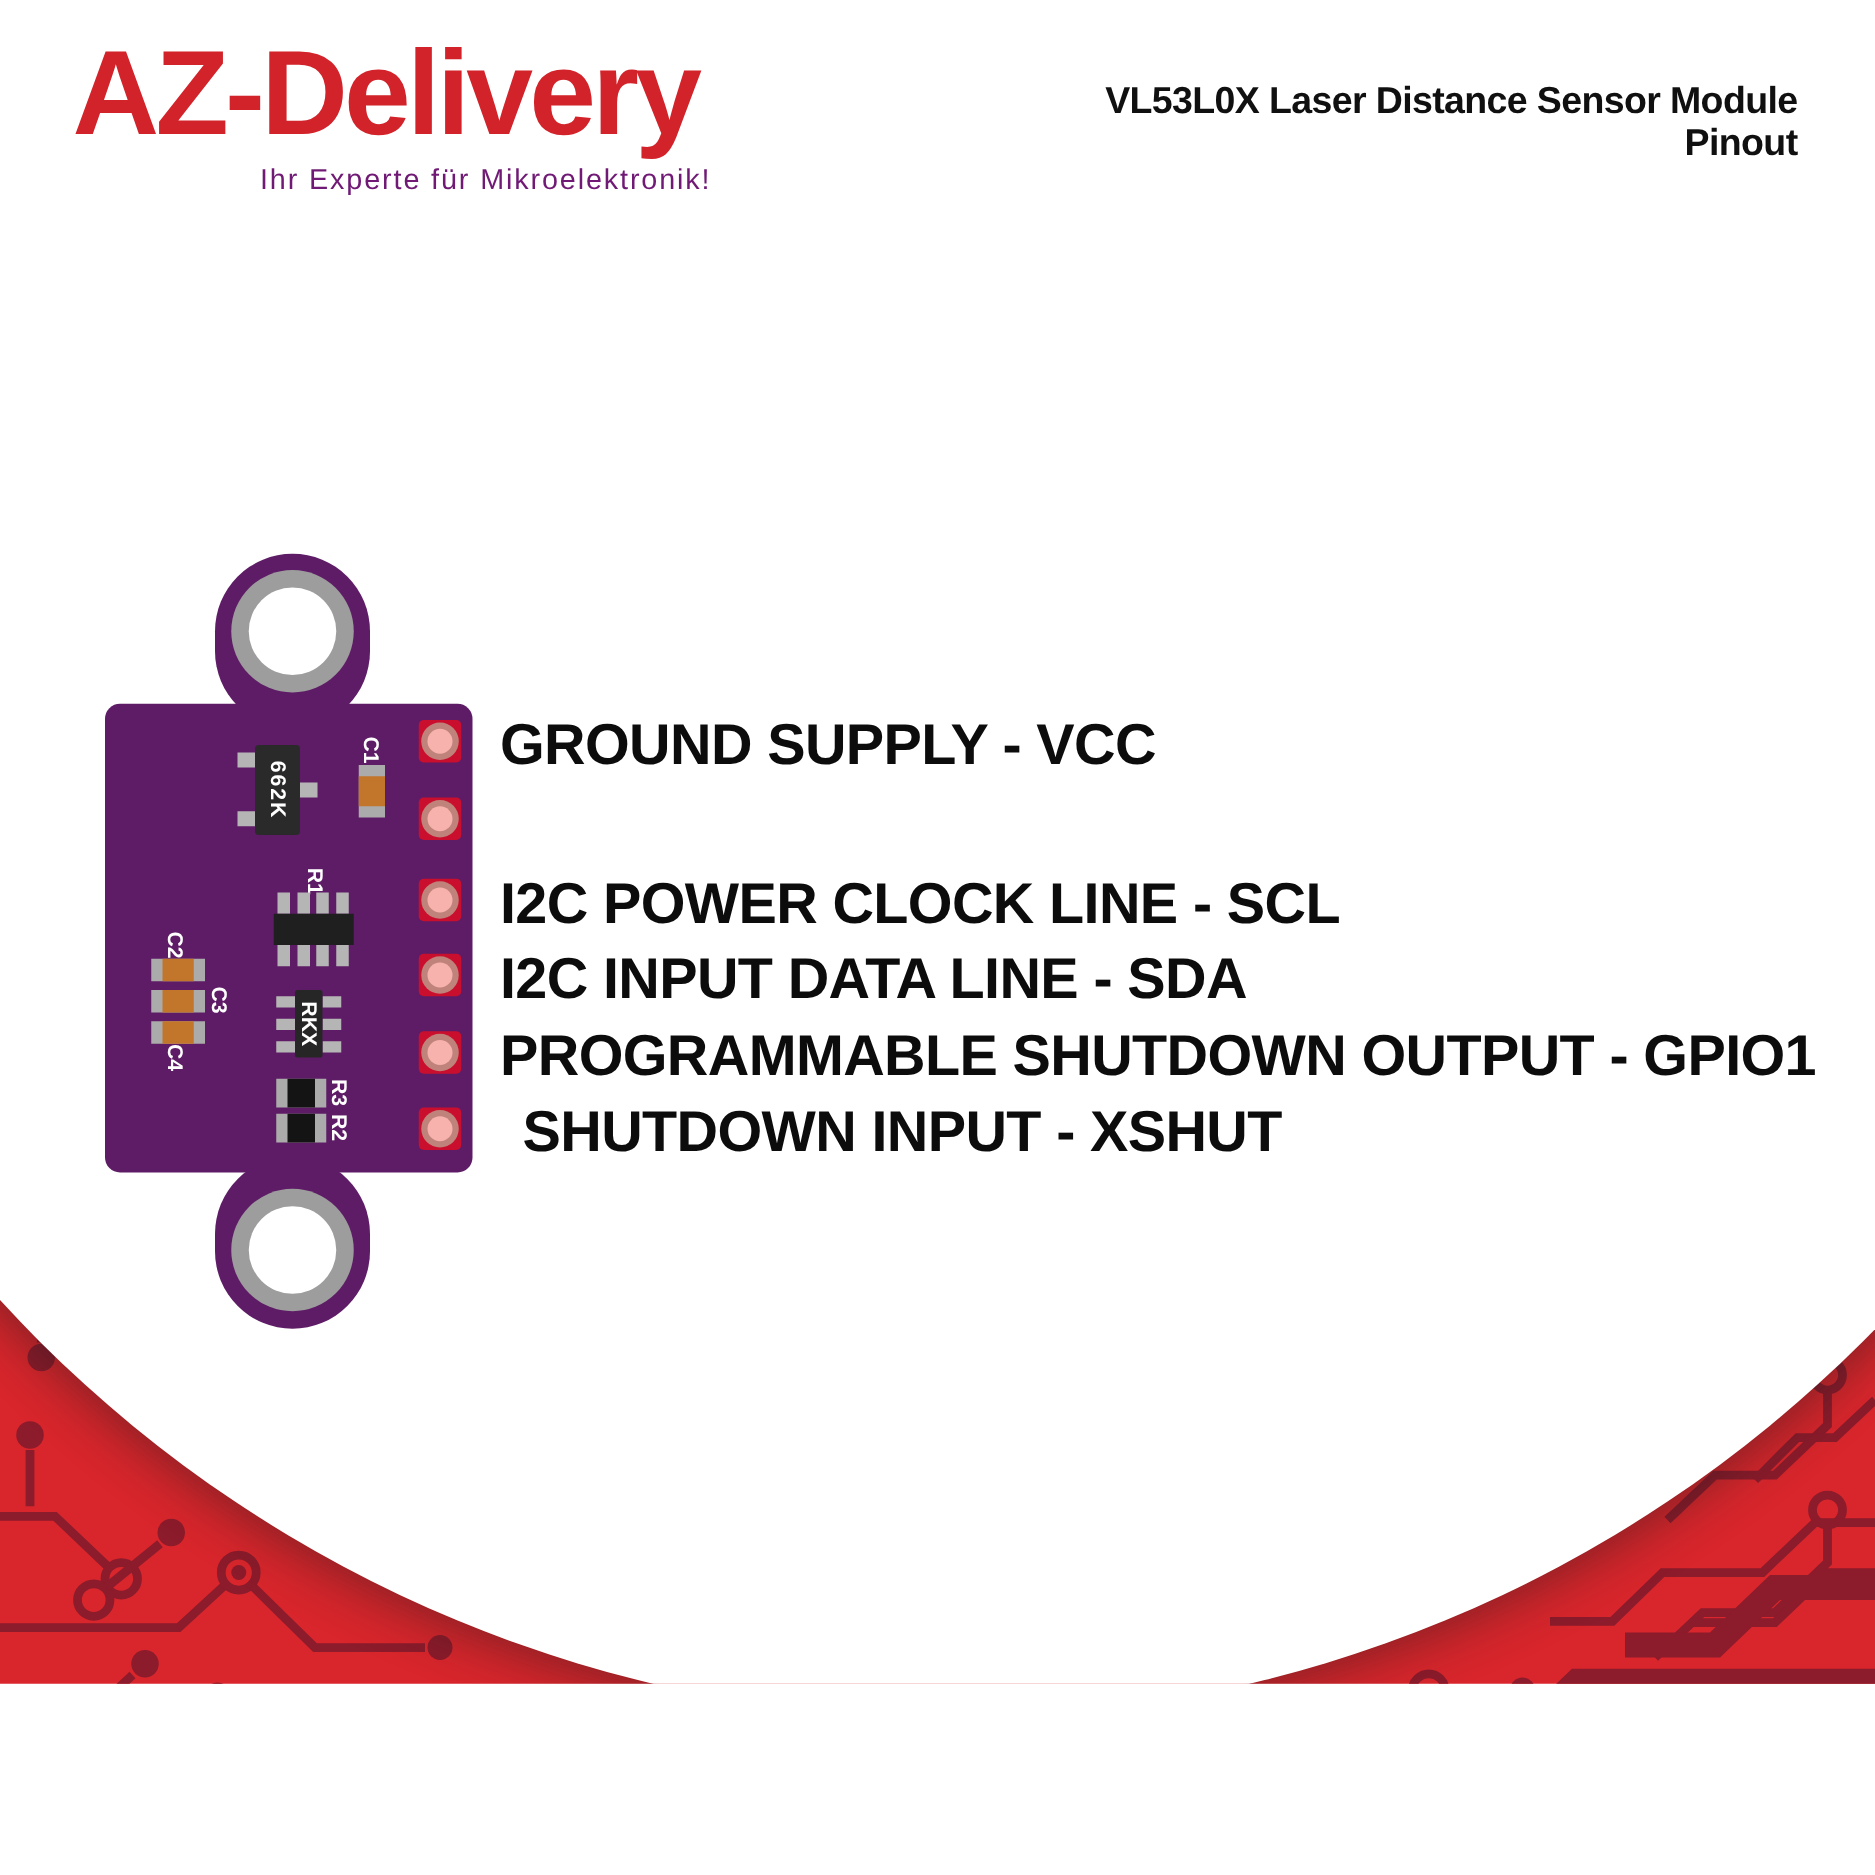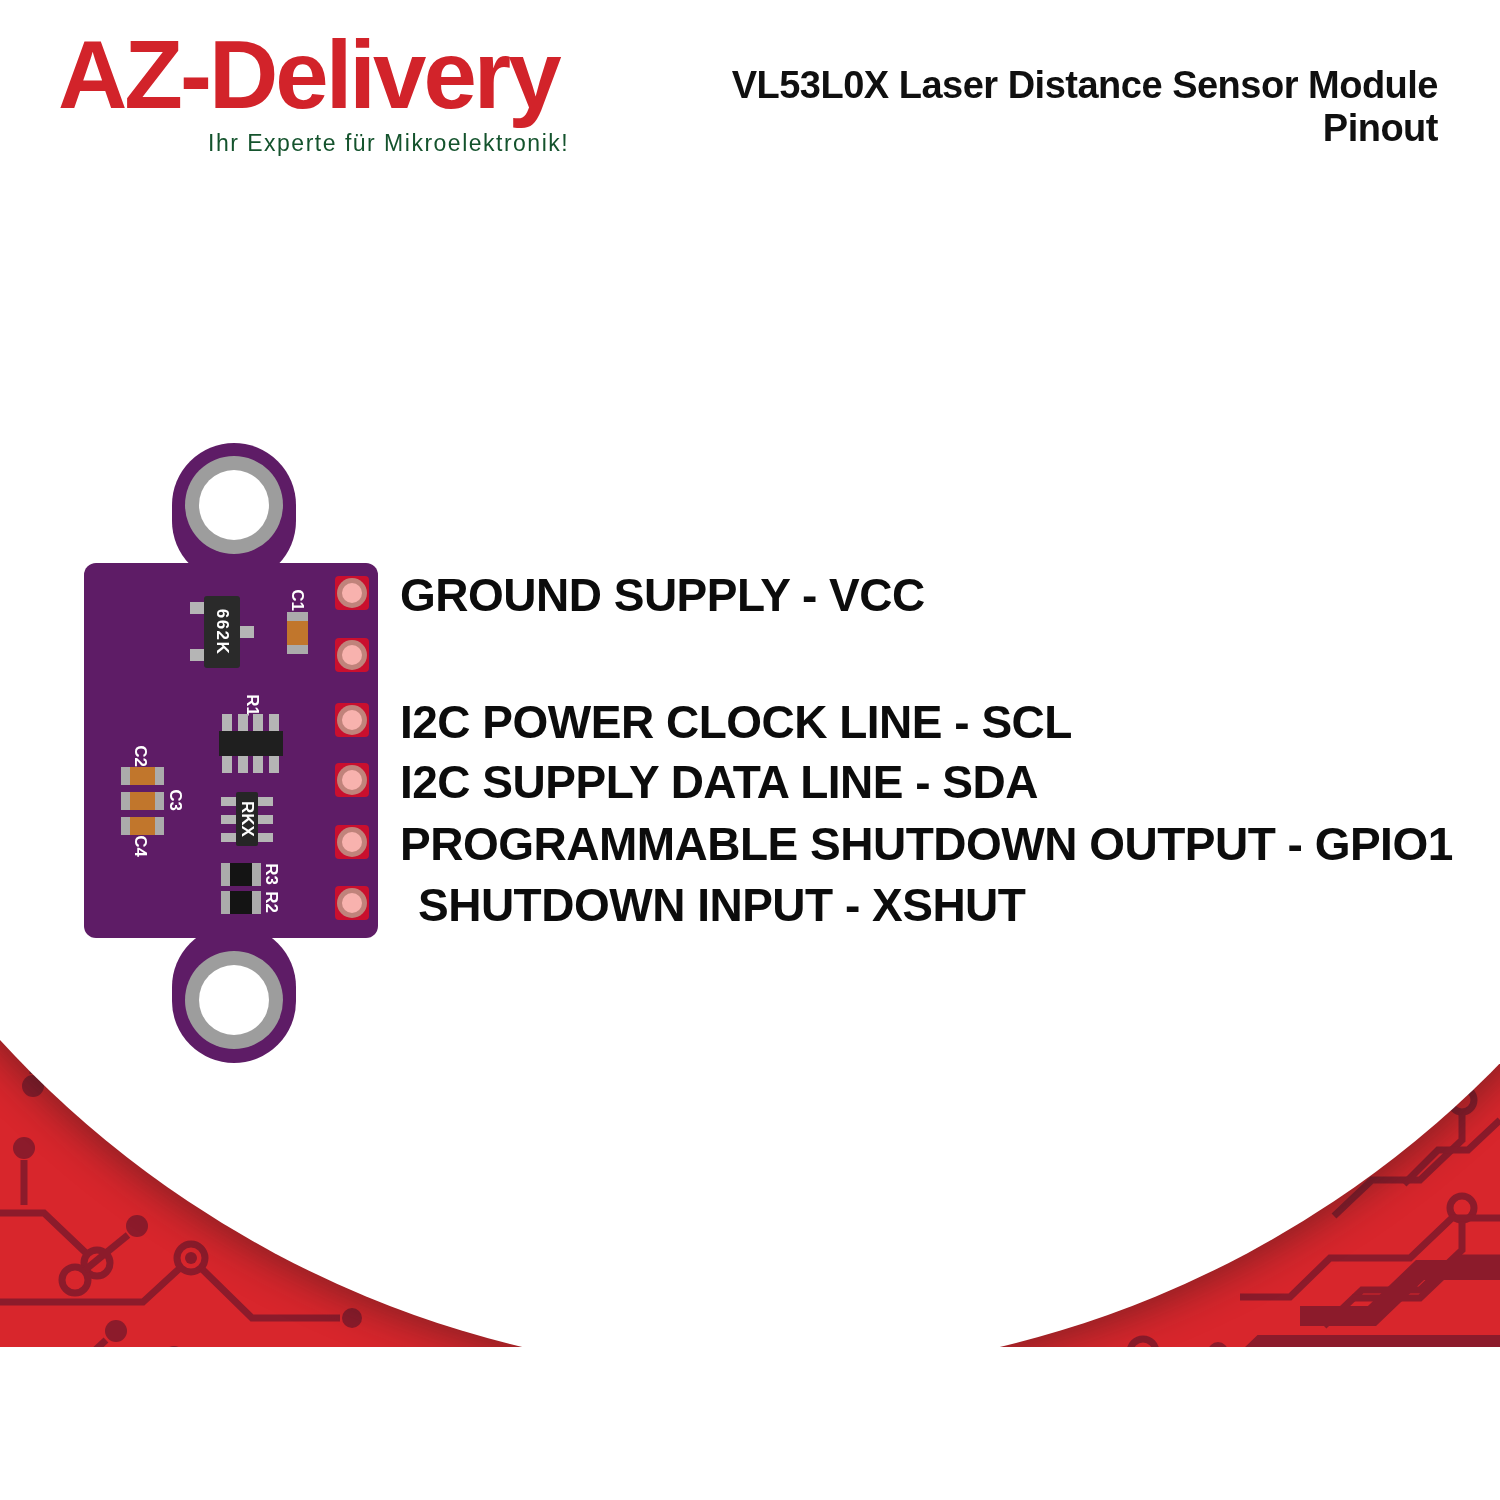--- a/index.html
+++ b/index.html
@@ -23,29 +23,29 @@
   .layer{position:absolute;z-index:2;}
 
   
   .logo-brand{
     position:absolute;left:58px;top:22px;
     font-size:96px;font-weight:bold;letter-spacing:-3px;
     color:#d2232a;line-height:1.1;white-space:nowrap;
   }
   .logo-tagline{
     position:absolute;left:208px;top:130px;width:420px;
-    font-size:23px;color:#14532d;letter-spacing:1.5px;white-space:nowrap;
+    font-size:23px;color:#701a75;letter-spacing:1.5px;white-space:nowrap;
   }
 
   
   .title-block{
     position:absolute;right:62px;top:64px;text-align:right;
     color:#101010;font-weight:bold;line-height:1.12;
   }
-  .title-line{font-size:38px;letter-spacing:-0.5px;white-space:nowrap;}
+  .title-line{font-size:30px;letter-spacing:-0.5px;white-space:nowrap;}
 
   
   .pin-label{
     position:absolute;left:400px;height:56px;line-height:56px;
     font-size:46px;font-weight:bold;color:#0c0c0c;letter-spacing:-0.5px;
     white-space:nowrap;
   }
   .pin-1{top:567px;} .pin-2{top:629px;} .pin-3{top:694px;}
   .pin-4{top:754px;} .pin-5{top:816px;} .pin-6{top:877px;margin-left:18px;}
 
@@ -226,17 +226,17 @@
       <rect x="230" y="863" width="22" height="23" fill="#141414"></rect>
       <text class="silk" x="271" y="874" transform="rotate(90 271 874)" text-anchor="middle" dominant-baseline="central">R3</text>
       <rect x="221" y="891" width="40" height="23" fill="#ababab"></rect>
       <rect x="230" y="891" width="22" height="23" fill="#141414"></rect>
       <text class="silk" x="271" y="902" transform="rotate(90 271 902)" text-anchor="middle" dominant-baseline="central">R2</text>
     </g>
   </svg>
 
   <div class="layer pin-label pin-1">GROUND SUPPLY - VCC</div>
   <div class="layer pin-label pin-3">I2C POWER CLOCK LINE - SCL</div>
-  <div class="layer pin-label pin-4">I2C SUPPLY DATA LINE - SDA</div>
+  <div class="layer pin-label pin-4">I2C INPUT DATA LINE - SDA</div>
   <div class="layer pin-label pin-5">PROGRAMMABLE SHUTDOWN OUTPUT - GPIO1</div>
   <div class="layer pin-label pin-6">SHUTDOWN INPUT - XSHUT</div>
 
 </div>
 
 </body></html>

